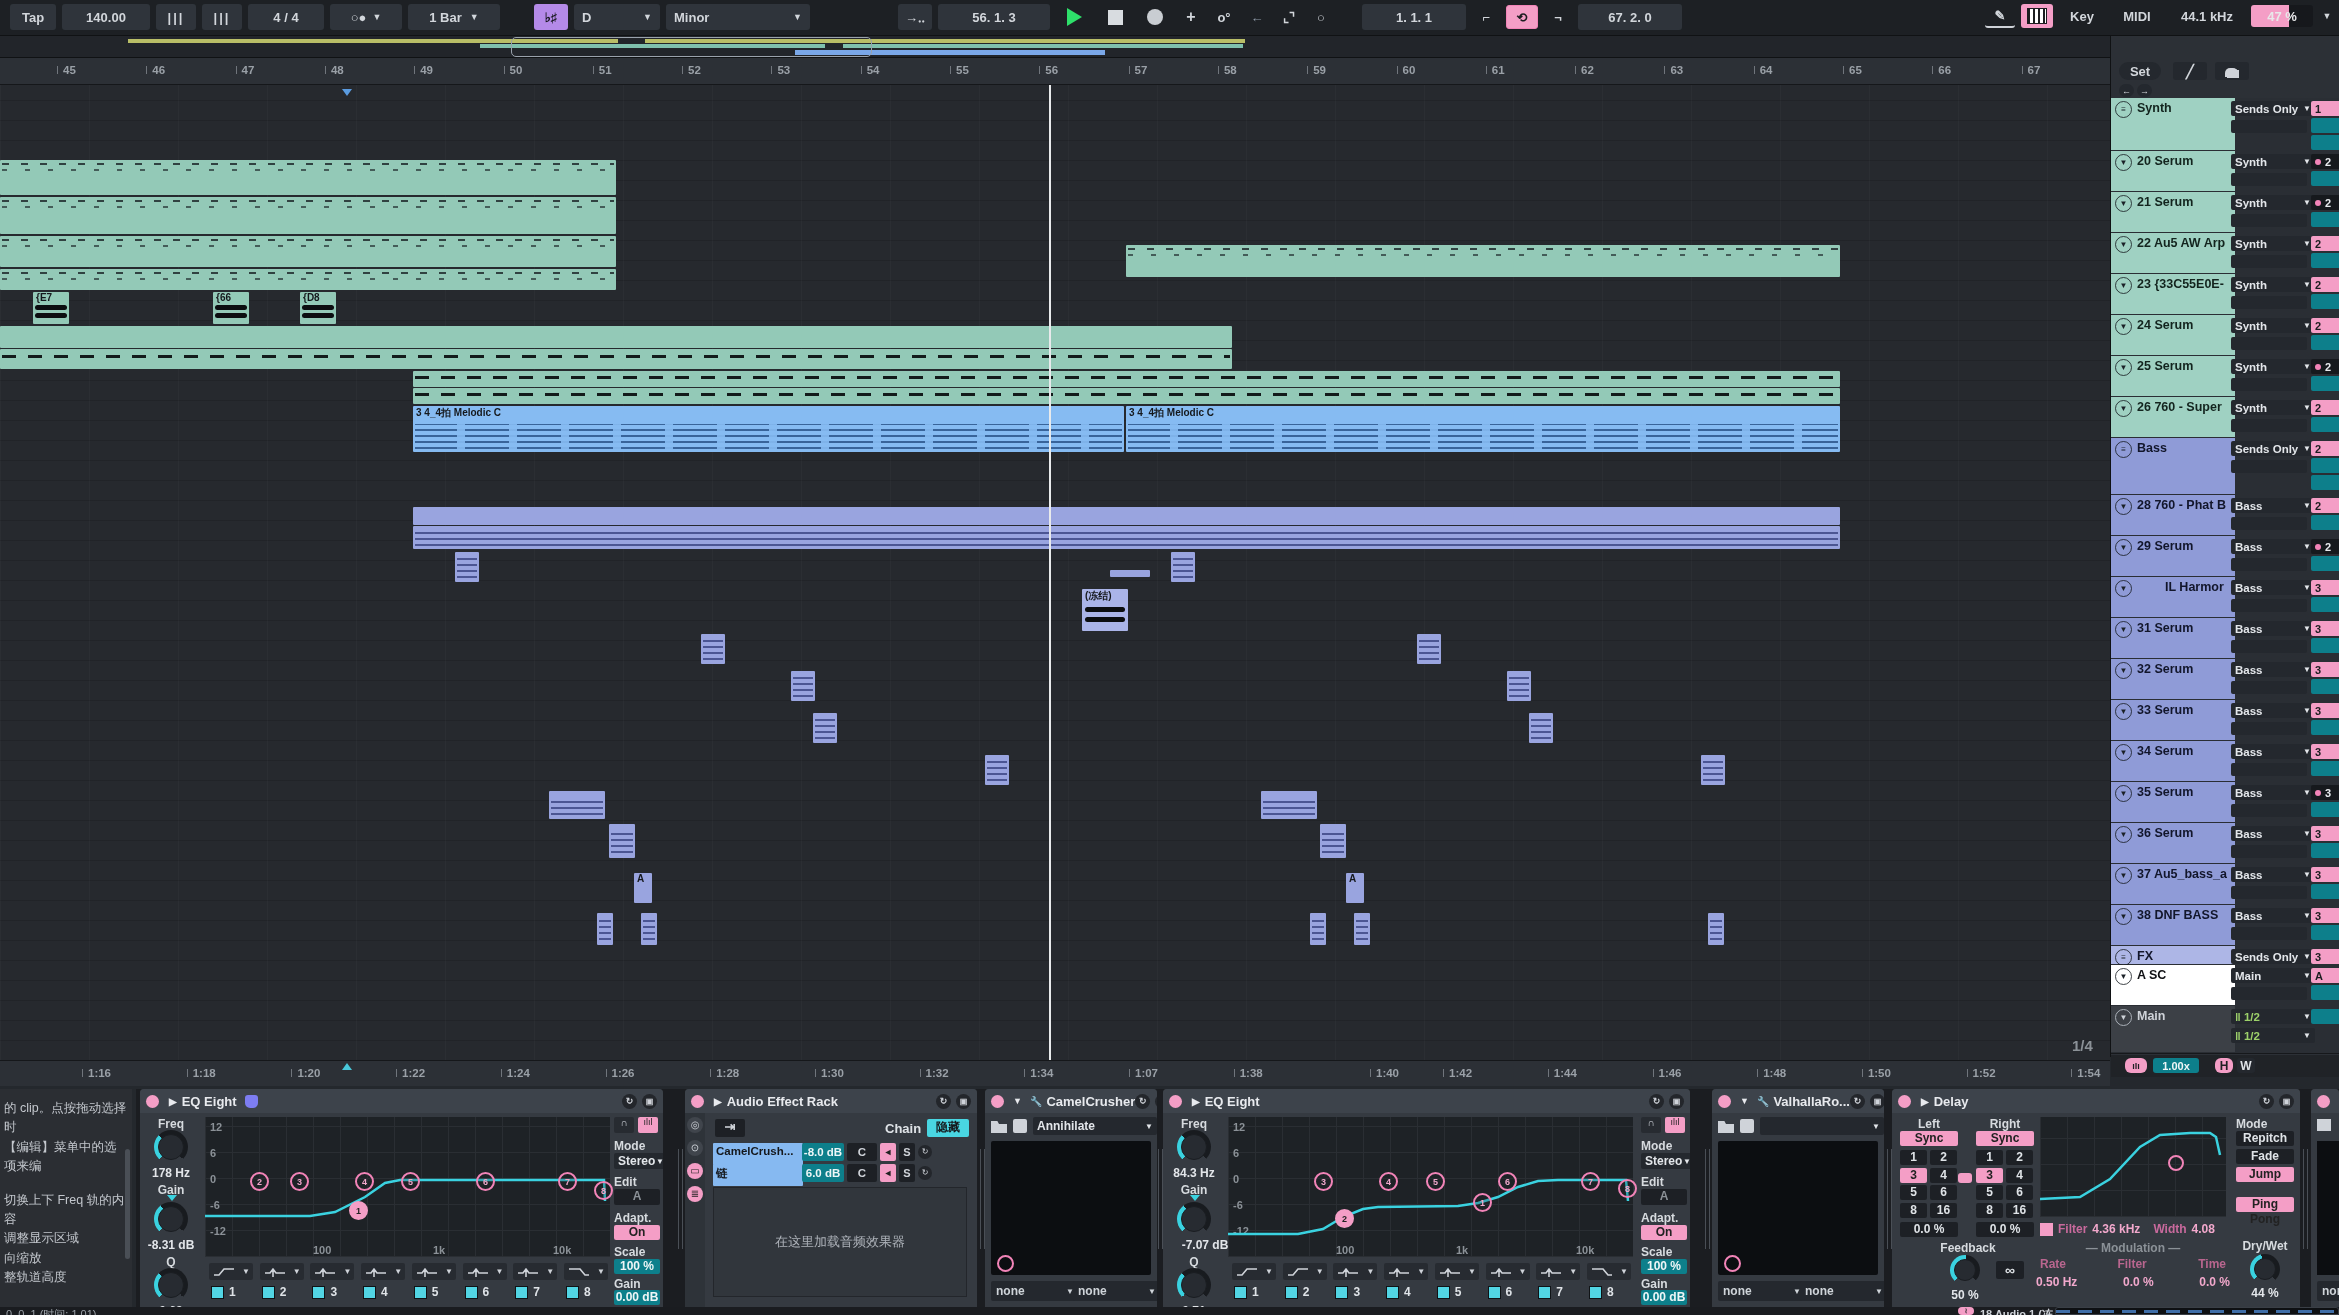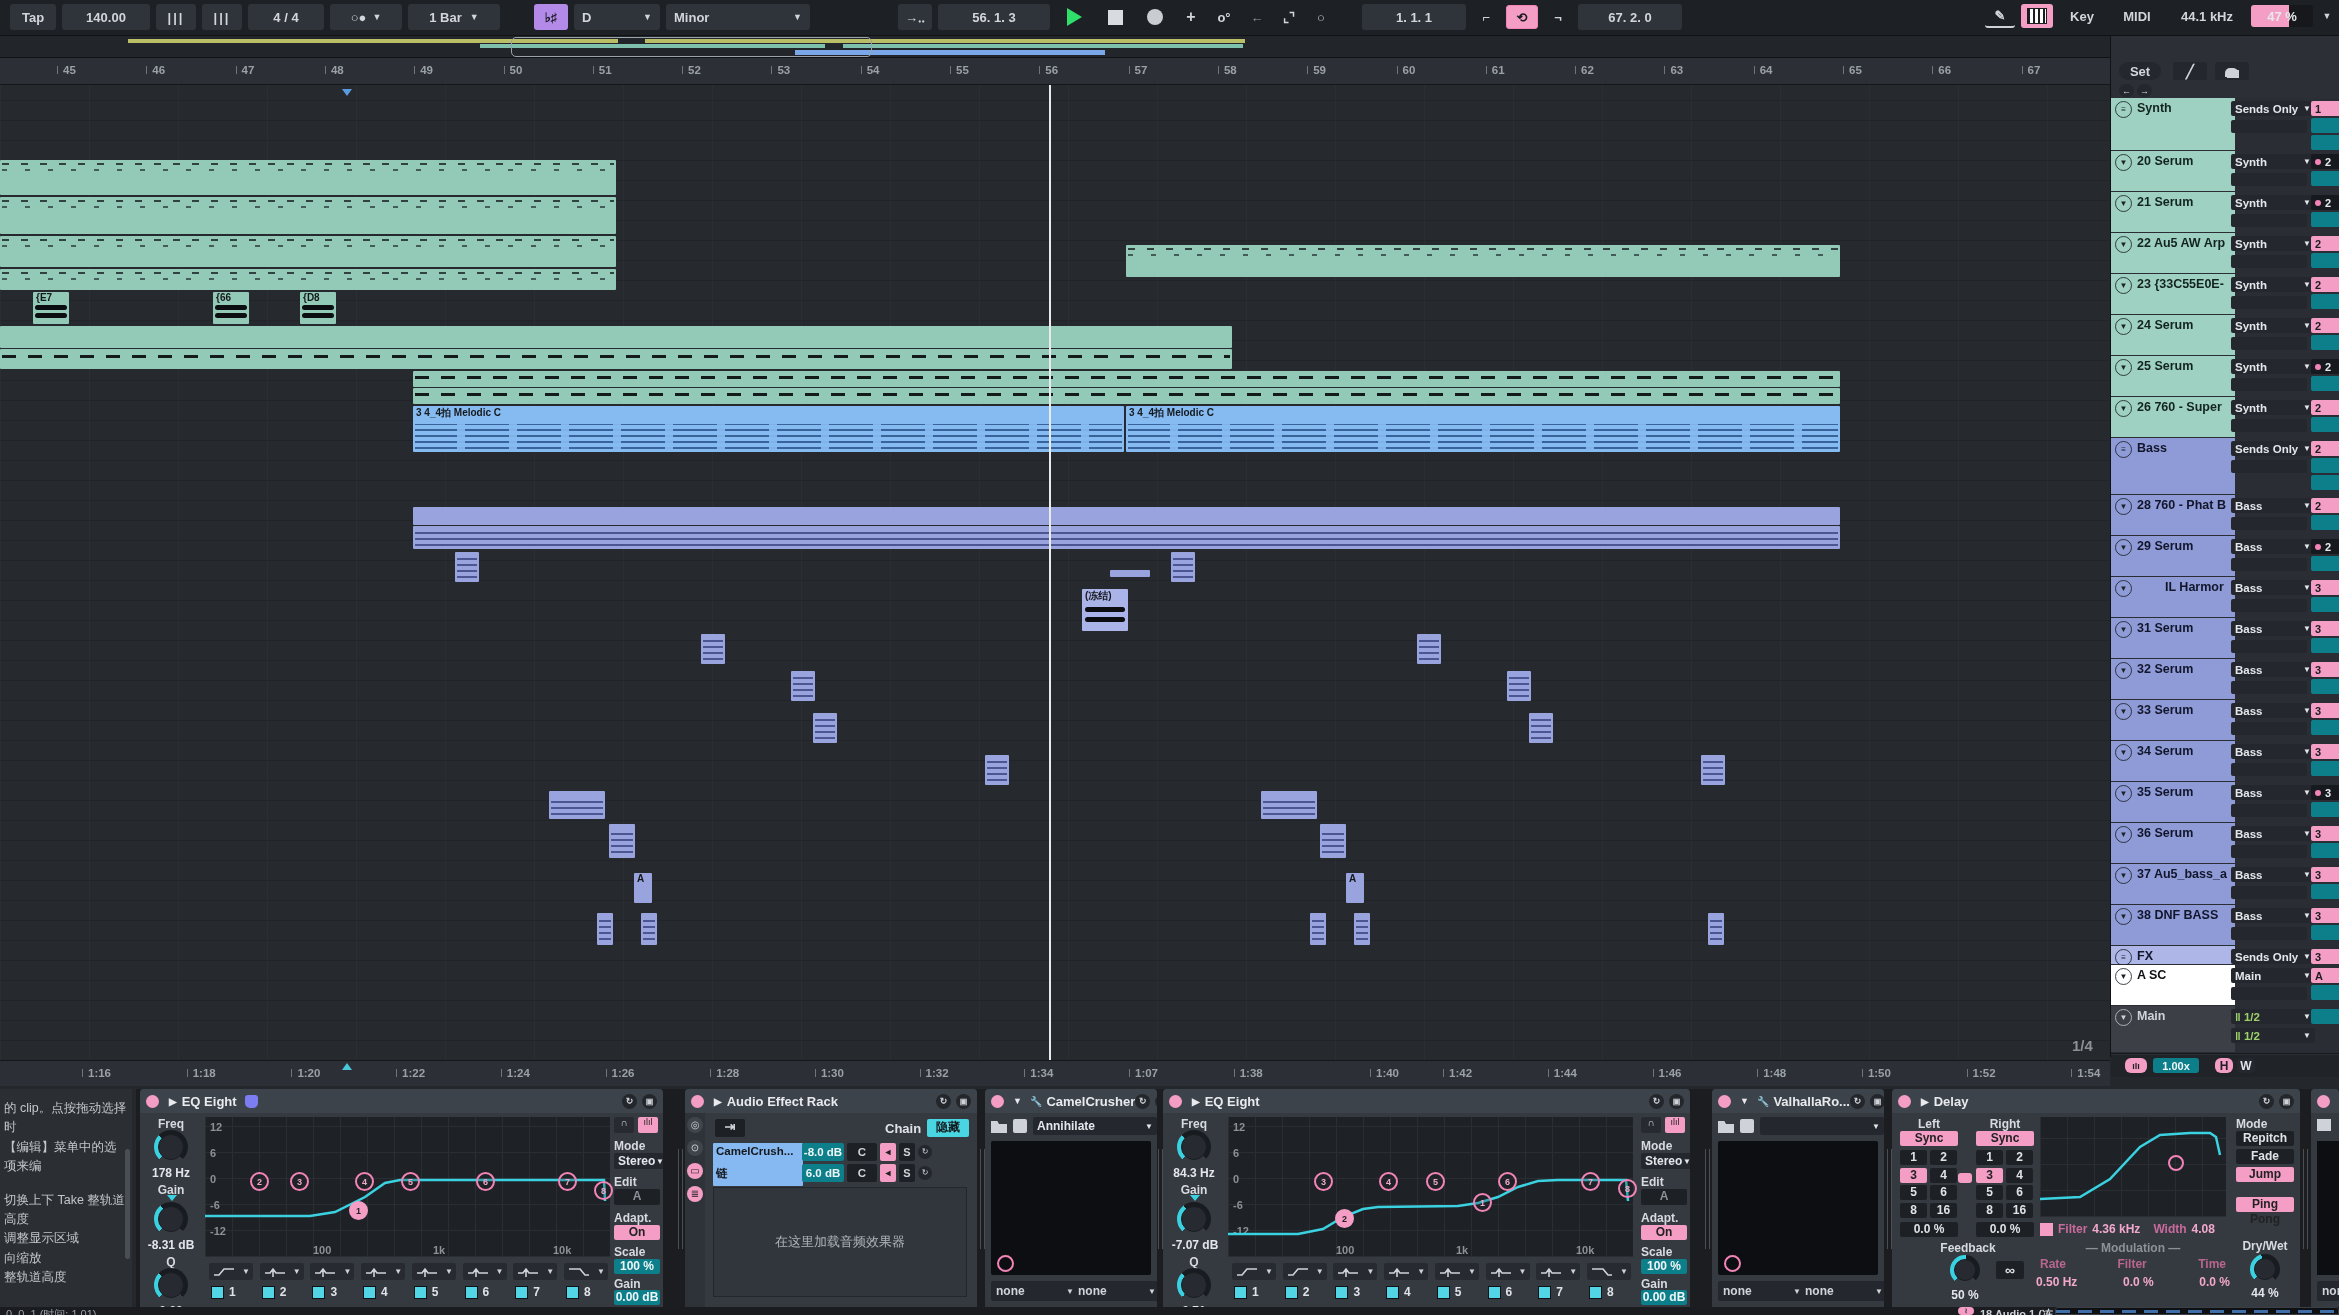--- a/index.html
+++ b/index.html
@@ -549,21 +549,21 @@
       <div class="pbtn" style="left:104px;top:3px;width:18px;height:15px">H</div>
       <div class="dbtn" style="left:126px;top:3px;width:18px;height:15px">W</div>
     </div>
   </div>
 
   <div class="b" style="left:0;top:1089px;width:132px;height:218px;background:#2b2e33;overflow:hidden">
     <div id="helpLines" style="padding:10px 4px;font-size:12.5px;color:#c3c7cd;line-height:1.55">
         <div>的 clip。点按拖动选择时</div>
         <div>【编辑】菜单中的选项来编</div>
         <div style="height: 14px;"></div>
-        <div>切换上下 Take 整轨道高度</div>
+        <div>切换上下 Freq 轨的内容</div>
         <div>调整显示区域</div>
         <div>向缩放</div>
         <div>整轨道高度</div>
       </div>
     <div class="b" style="right:2px;top:60px;width:5px;height:110px;background:#4a4f56;border-radius:3px"></div>
   </div>
 
   <div class="b" id="deviceArea" style="left:136px;top:1089px;width:2203px;height:218px;background:#1b1d21">
       <div class="dev" style="position: absolute; left: 4px; top: 0px; width: 523px; height: 218px;">
         <div class="devtitle">
@@ -738,21 +738,21 @@
         <div class="lbl" style="position: absolute; left: 3px; top: 28px; width: 56px; text-align: center;">Freq</div>
         <div class="knob" style="position: absolute; left: 14px; top: 41px; width: 34px; height: 34px; background: conic-gradient(from 225deg, rgb(58, 210, 224) 0deg, rgb(58, 210, 224) 89.1deg, rgb(24, 27, 31) 89.1deg, rgb(24, 27, 31) 270deg, transparent 270deg, transparent 360deg);">
           <i></i>
         </div>
         <div style="position: absolute; left: 3px; top: 77px; width: 56px; text-align: center; font-weight: bold; color: rgb(227, 230, 234); font-size: 12px;">84.3 Hz</div>
         <div class="lbl" style="position: absolute; left: 3px; top: 94px; width: 56px; text-align: center;">Gain</div>
         <div class="knob" style="position: absolute; left: 14px; top: 113px; width: 34px; height: 34px; background: conic-gradient(from 225deg, rgb(58, 210, 224) 0deg, rgb(58, 210, 224) 97.2deg, rgb(24, 27, 31) 97.2deg, rgb(24, 27, 31) 270deg, transparent 270deg, transparent 360deg);">
           <i></i>
         </div>
         <div style="position: absolute; left: 27px; top: 106px; width: 0px; height: 0px; border-left: 5px solid transparent; border-right: 5px solid transparent; border-top: 6px solid rgb(58, 210, 224);"></div>
-        <div style="position: absolute; left: 4px; top: 149px; width: 56px; text-align: center; font-weight: bold; color: rgb(227, 230, 234); font-size: 12px;">-7.07 dB</div>
+        <div style="position: absolute; left: 14px; top: 149px; width: 56px; text-align: center; font-weight: bold; color: rgb(227, 230, 234); font-size: 12px;">-7.07 dB</div>
         <div class="lbl" style="position: absolute; left: 3px; top: 166px; width: 56px; text-align: center;">Q</div>
         <div class="knob" style="position: absolute; left: 14px; top: 179px; width: 34px; height: 34px; background: conic-gradient(from 225deg, rgb(58, 210, 224) 0deg, rgb(58, 210, 224) 89.1deg, rgb(24, 27, 31) 89.1deg, rgb(24, 27, 31) 270deg, transparent 270deg, transparent 360deg);">
           <i></i>
         </div>
         <div style="position: absolute; left: 3px; top: 215px; width: 56px; text-align: center; font-weight: bold; color: rgb(227, 230, 234); font-size: 12px;">0.71</div>
         <div class="graph" style="position: absolute; left: 65px; top: 28px; width: 405px; height: 140px;">
           <div class="dbtick" style="position: absolute; top: 4px;">12</div>
           <div class="dbtick" style="position: absolute; top: 30px;">6</div>
           <div class="dbtick" style="position: absolute; top: 56px;">0</div>
           <div class="dbtick" style="position: absolute; top: 82px;">-6</div>

